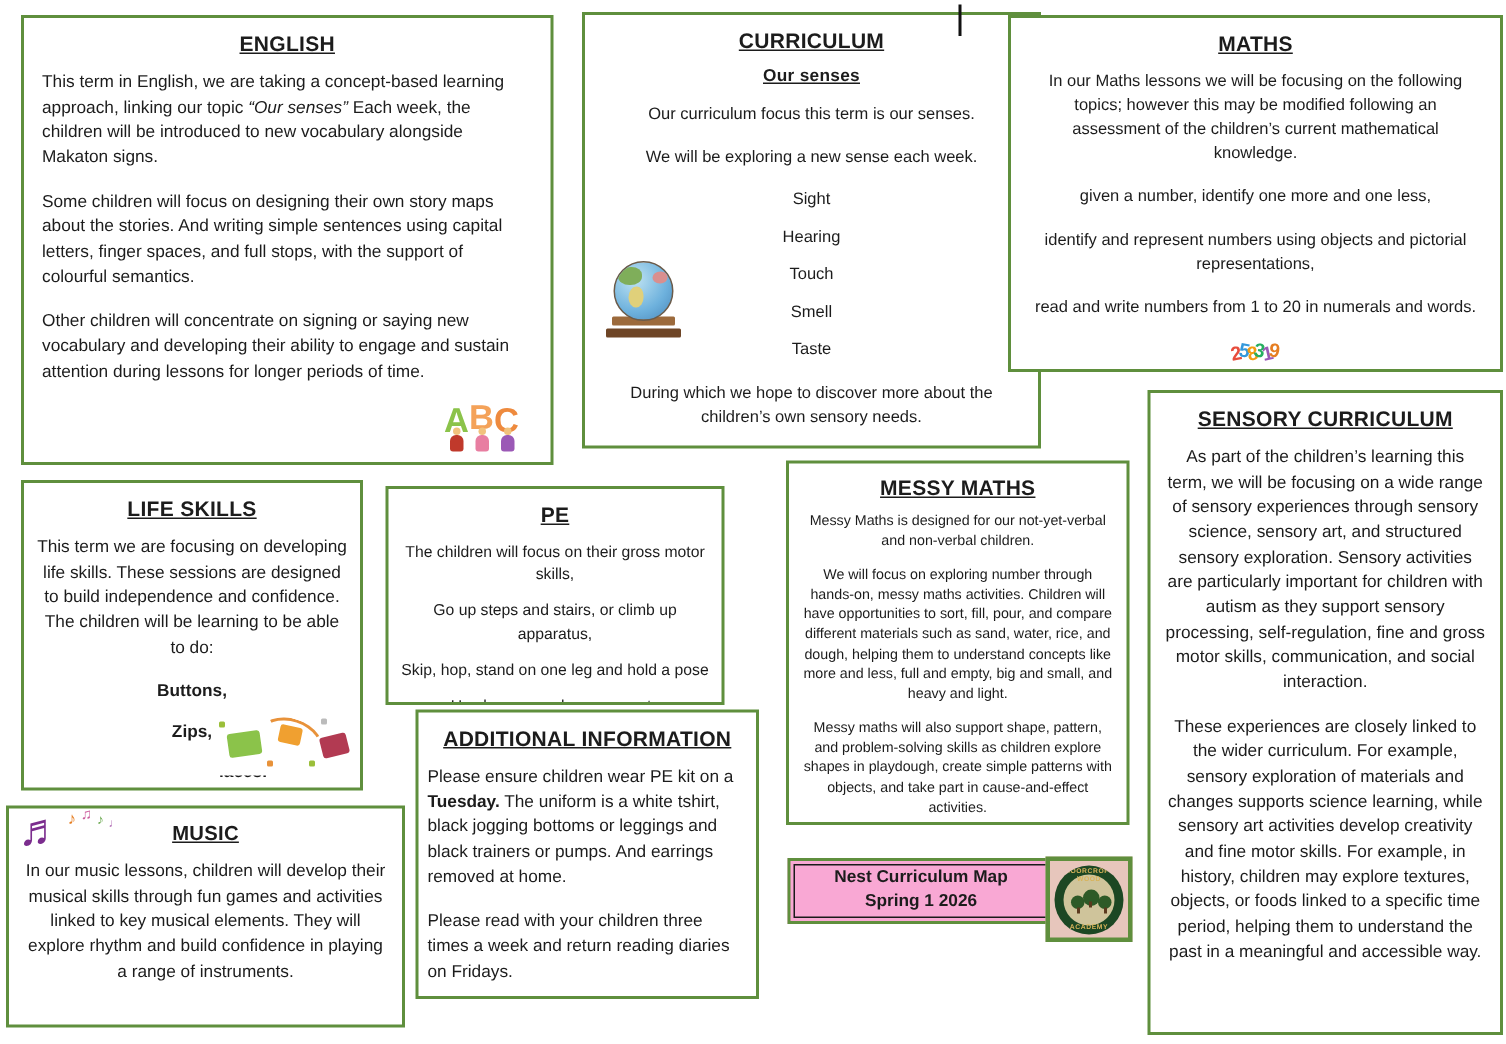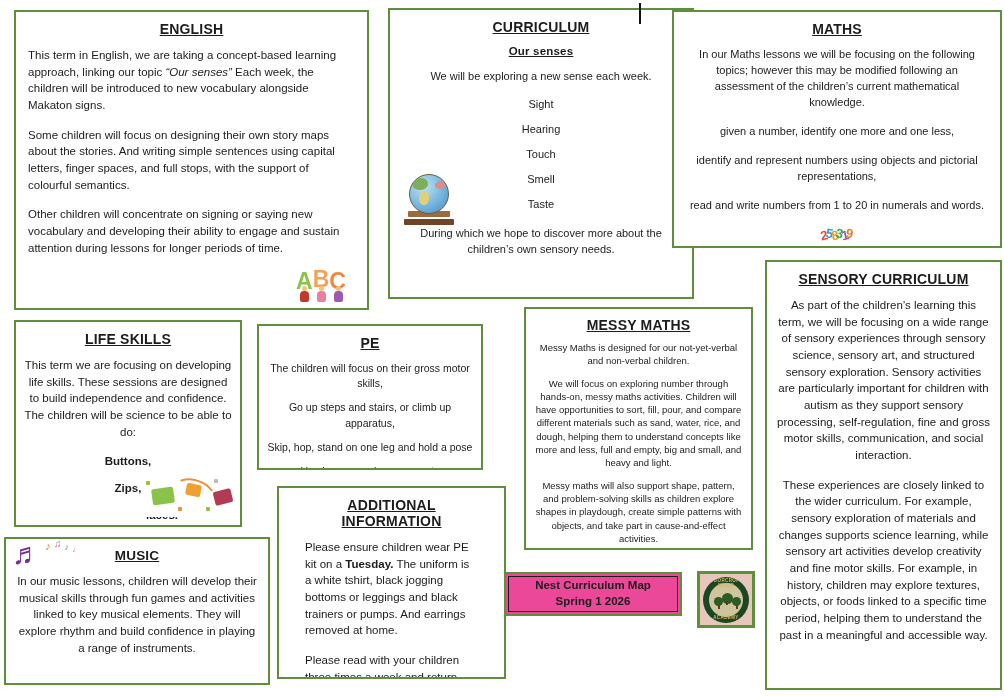--- a/index.html
+++ b/index.html
@@ -22,31 +22,31 @@
   #box-english    { left:14px;  top:10px;  width:355px; height:300px; font-size:11.5px; padding:2px 12px; }
   #box-curriculum { left:388px; top:8px;   width:306px; height:291px; font-size:11px;   padding:2px 8px; text-align:center; }
   #box-maths      { left:672px; top:10px;  width:330px; height:238px; font-size:11px;   padding:2px 12px; text-align:center; }
   #box-sensory    { left:765px; top:260px; width:237px; height:430px; font-size:11.5px; padding:2px 10px; text-align:center; }
   #box-messy      { left:524px; top:307px; width:229px; height:243px; font-size:9.5px;  padding:2px 8px;  text-align:center; }
   #box-messy .box-title { font-size:14px; margin:6px 0 8px; }
   #box-messy p { margin:0 0 9px; line-height:1.4; }
   #box-lifeskills { left:14px;  top:320px; width:228px; height:207px; font-size:11.5px; padding:2px 8px; text-align:center; }
   #box-pe         { left:257px; top:324px; width:226px; height:146px; font-size:10.5px; padding:2px 8px; text-align:center; }
   #box-pe p { margin:0 0 9px; }
-  #box-additional { left:277px; top:486px; width:229px; height:193px; font-size:11.5px; padding:2px 26px; }
+  #box-additional { left:277px; top:473px; width:229px; height:193px; font-size:11.5px; padding:2px 6px; }
   #box-music      { left:4px;   top:537px; width:266px; height:148px; font-size:11.5px; padding:2px 8px; text-align:center; }
   #box-music .box-title { font-size:13.5px; }
 
   .sense-item { margin:13px 0; }
   .ls-item   { margin:15px 0; text-align:center;font-weight:bold; }
 
   
   #nest-box {
-    position:absolute; left:504px; top:572px; width:178px; height:44px;
-    border:2px solid var(--green); background:#ec4899; box-sizing:border-box; padding:2px;
+    position:absolute; left:525px; top:572px; width:178px; height:44px;
+    border:2px solid var(--green); background:#f9a8d4; box-sizing:border-box; padding:2px;
   }
   .nest-inner {
     border:1px solid #1a1a1a; height:100%; box-sizing:border-box;
     display:flex; flex-direction:column; justify-content:center;
     text-align:center; font-weight:bold; font-size:11.5px; line-height:1.35;
   }
 
   
   #logo-box {
     position:absolute; left:697px; top:571px; width:58px; height:57px;
@@ -133,20 +133,21 @@
       </div>
       <div class="abc-kids">
         <span class="kid" style="background: rgb(192, 57, 43);"></span><span class="kid" style="background: rgb(232, 126, 161);"></span><span class="kid" style="background: rgb(155, 89, 182);"></span>
       </div>
     </div>
   </div>
 
   <div class="box" id="box-curriculum">
     <div class="box-title">CURRICULUM</div>
     <div class="box-title" style="font-size:11.5px;margin:0 0 12px;">Our senses</div>
+    <p>Our curriculum focus this term is our senses.</p>
     <p>We will be exploring a new sense each week.</p>
     <div class="sense-item">Sight</div>
     <div class="sense-item">Hearing</div>
     <div class="sense-item">Touch</div>
     <div class="sense-item">Smell</div>
     <div class="sense-item">Taste</div>
     <p style="margin-top:16px;">During which we hope to discover more about the children’s own sensory needs.</p>
     <div class="globe-wrap">
       <div class="globe">
         <i class="land l1"></i>
@@ -177,21 +178,21 @@
 
   <div class="box" id="box-messy">
     <div class="box-title">MESSY MATHS</div>
     <p>Messy Maths is designed for our not-yet-verbal and non-verbal children.</p>
     <p>We will focus on exploring number through hands-on, messy maths activities. Children will have opportunities to sort, fill, pour, and compare different materials such as sand, water, rice, and dough, helping them to understand concepts like more and less, full and empty, big and small, and heavy and light.</p>
     <p>Messy maths will also support shape, pattern, and problem-solving skills as children explore shapes in playdough, create simple patterns with objects, and take part in cause-and-effect activities.</p>
   </div>
 
   <div class="box" id="box-lifeskills">
     <div class="box-title">LIFE SKILLS</div>
-    <p>This term we are focusing on developing life skills. These sessions are designed to build independence and confidence. The children will be science to be able to do:</p>
+    <p>This term we are focusing on developing life skills. These sessions are designed to build independence and confidence. The children will be learning to be able to do:</p>
     <div class="ls-item">Buttons,</div>
     <div class="ls-item">Zips,</div>
     <div class="ls-item" style="text-align:center;padding-left:68px;">laces.</div>
     <div class="ls-image">
       <i class="swirl"></i>
       <i class="sq1"></i>
       <i class="sq2"></i>
       <i class="sq3"></i>
       <i class="dot d1"></i>
       <i class="dot d2"></i>

